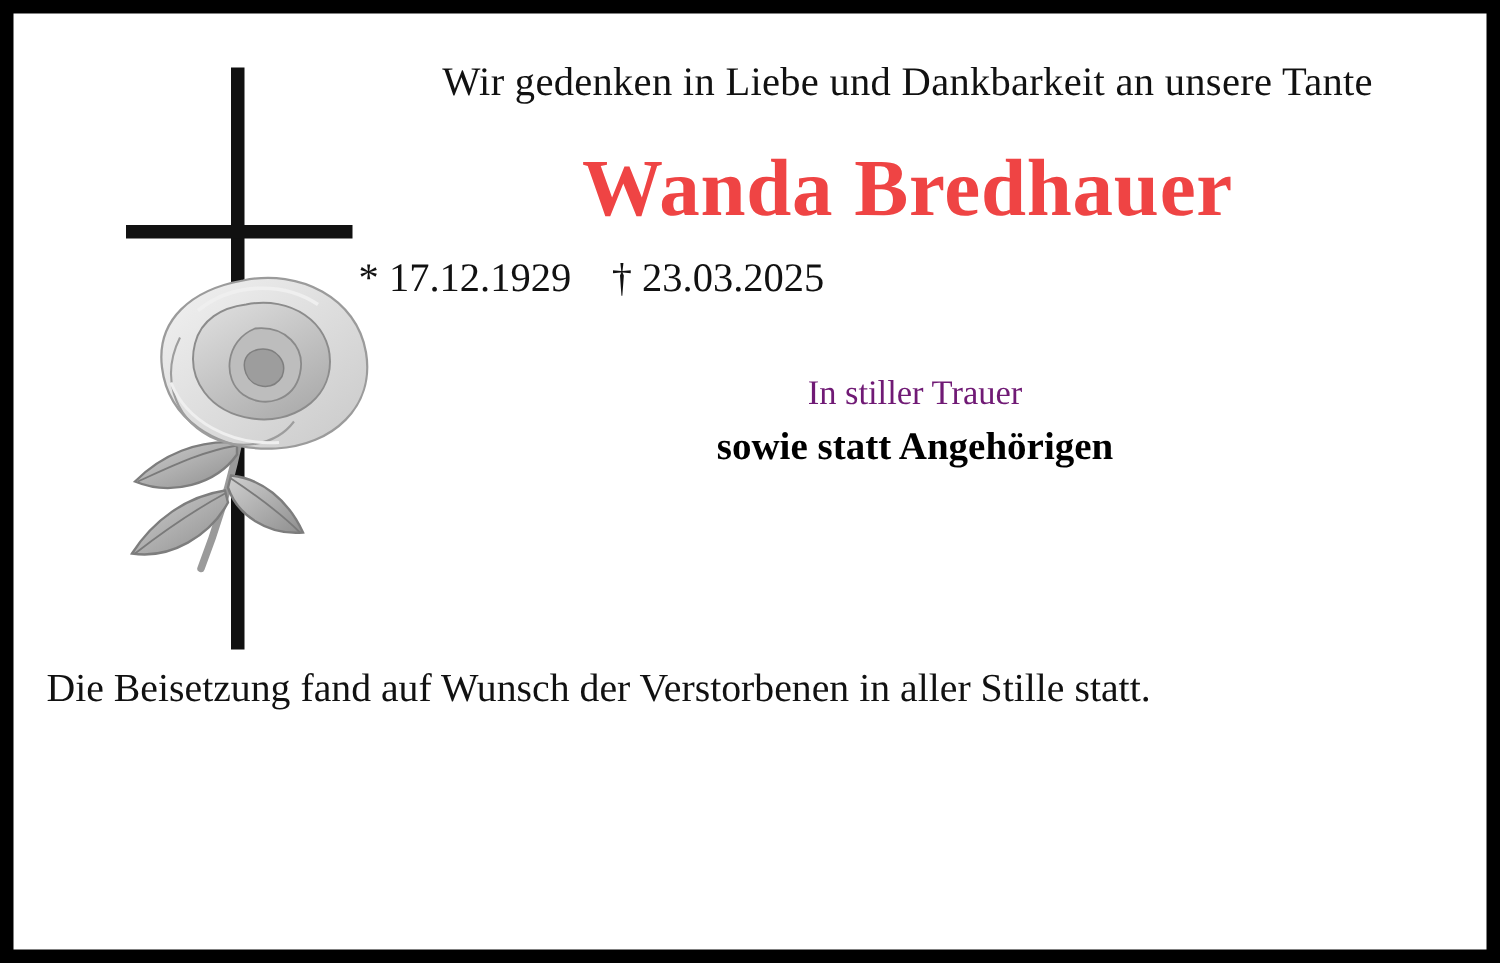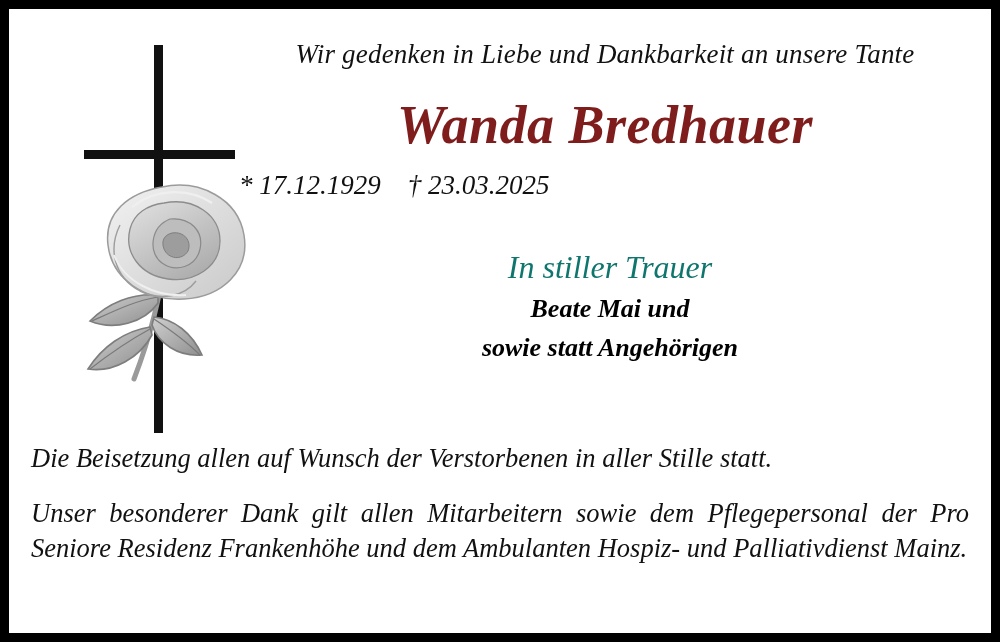--- a/index.html
+++ b/index.html
@@ -19,21 +19,20 @@
     padding: 9px;
     overflow: hidden;
   }
   .notice {
     position: relative;
     width: 100%;
     height: 100%;
     background: #ffffff;
     box-sizing: border-box;
     overflow: hidden;
-    font-style: italic;
   }
 
   
   .top-block {
     position: relative;
     height: 425px;
   }
 
   .emblem {
     position: absolute;
@@ -78,38 +77,38 @@
     font-size: 27px;
     color: #111111;
     letter-spacing: 0.2px;
   }
   .deceased-name {
     text-align: center;
     font-weight: bold;
     font-size: 54px;
     line-height: 1.15;
     margin-top: 24px;
-    color: #7f1d1d;
+    color: #ef4444;
     letter-spacing: 0.5px;
   }
   .dates {
     text-align: left;
     font-size: 27px;
     margin-top: 14px;
     color: #111111;
     white-space: pre;
   }
   .mourning {
     margin-top: 48px;
     text-align: center;
     padding-left: 10px;
   }
   .mourning-intro {
-    font-size: 32px;
-    color: #0f766e;
+    font-size: 23px;
+    color: #701a75;
   }
   .mourner {
     font-size: 26px;
     font-weight: bold;
     color: #000000;
     margin-top: 7px;
     line-height: 1.22;
   }
 
   
@@ -183,25 +182,23 @@
         </svg>
       </div>
 
       <div class="text-col">
         <div class="memorial-line">Wir gedenken in Liebe und Dankbarkeit an unsere Tante</div>
         <div class="deceased-name">Wanda Bredhauer</div>
         <div class="dates">* 17.12.1929    † 23.03.2025</div>
 
         <div class="mourning">
           <div class="mourning-intro">In stiller Trauer</div>
-          <div class="mourner">Beate Mai und</div>
           <div class="mourner">sowie statt Angehörigen</div>
         </div>
       </div>
     </div>
 
     <div class="bottom-block">
-      <div class="para">Die Beisetzung allen auf Wunsch der Verstorbenen in aller Stille statt.</div>
-      <div class="para justify">Unser besonderer Dank gilt allen Mitarbeitern sowie dem Pflegepersonal der Pro Seniore Residenz Frankenhöhe und dem Ambulanten Hospiz- und Palliativdienst Mainz.</div>
+      <div class="para">Die Beisetzung fand auf Wunsch der Verstorbenen in aller Stille statt.</div>
     </div>
 
   </div>
 </div>
 
 </body></html>

